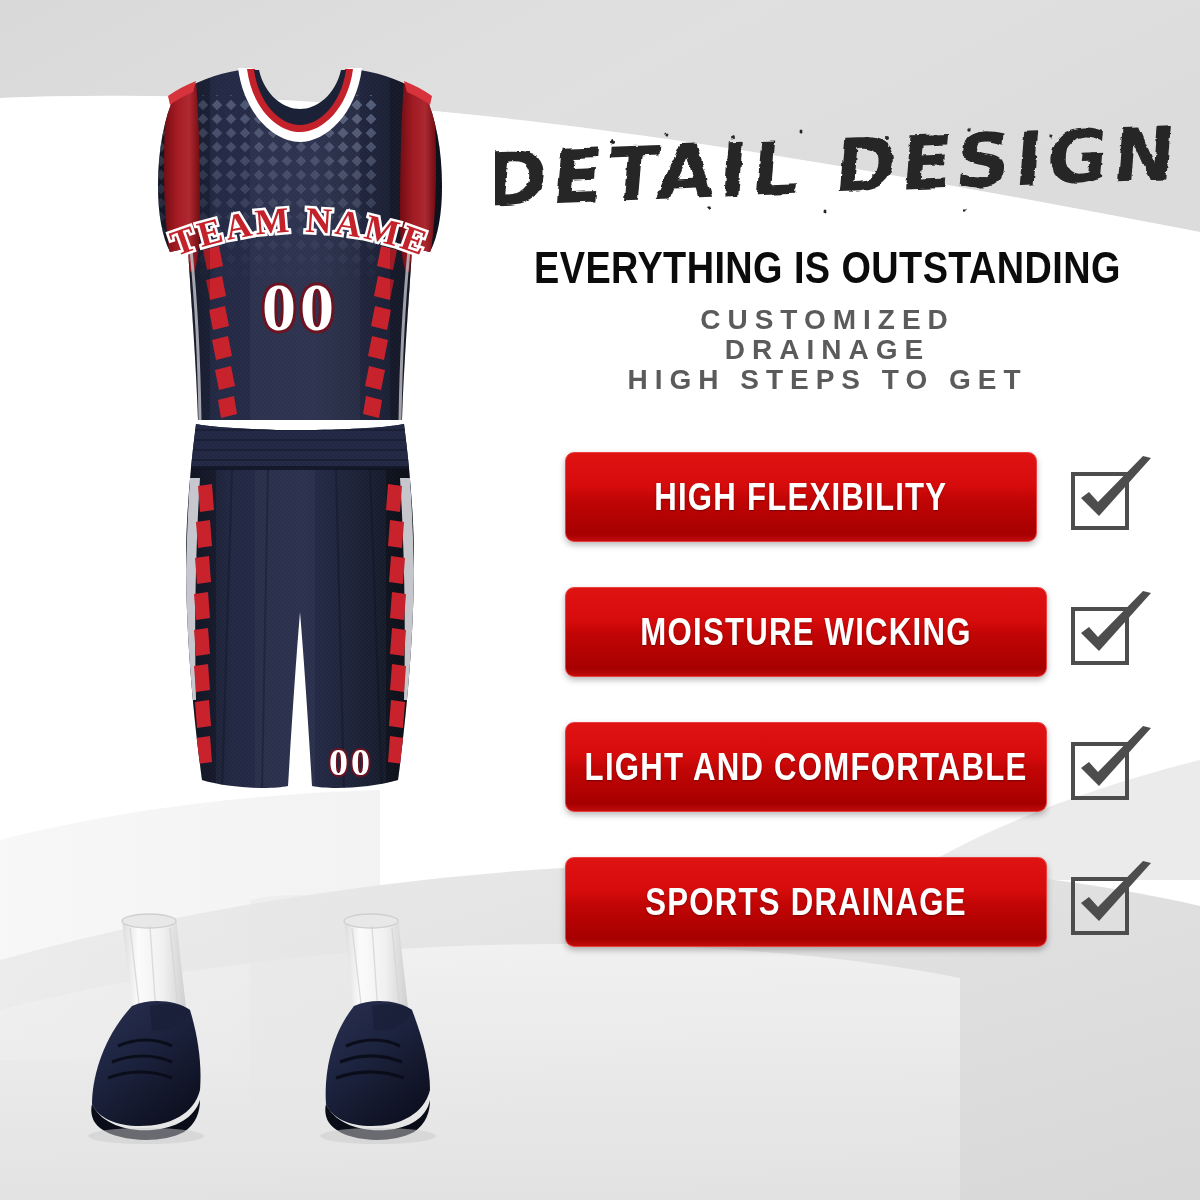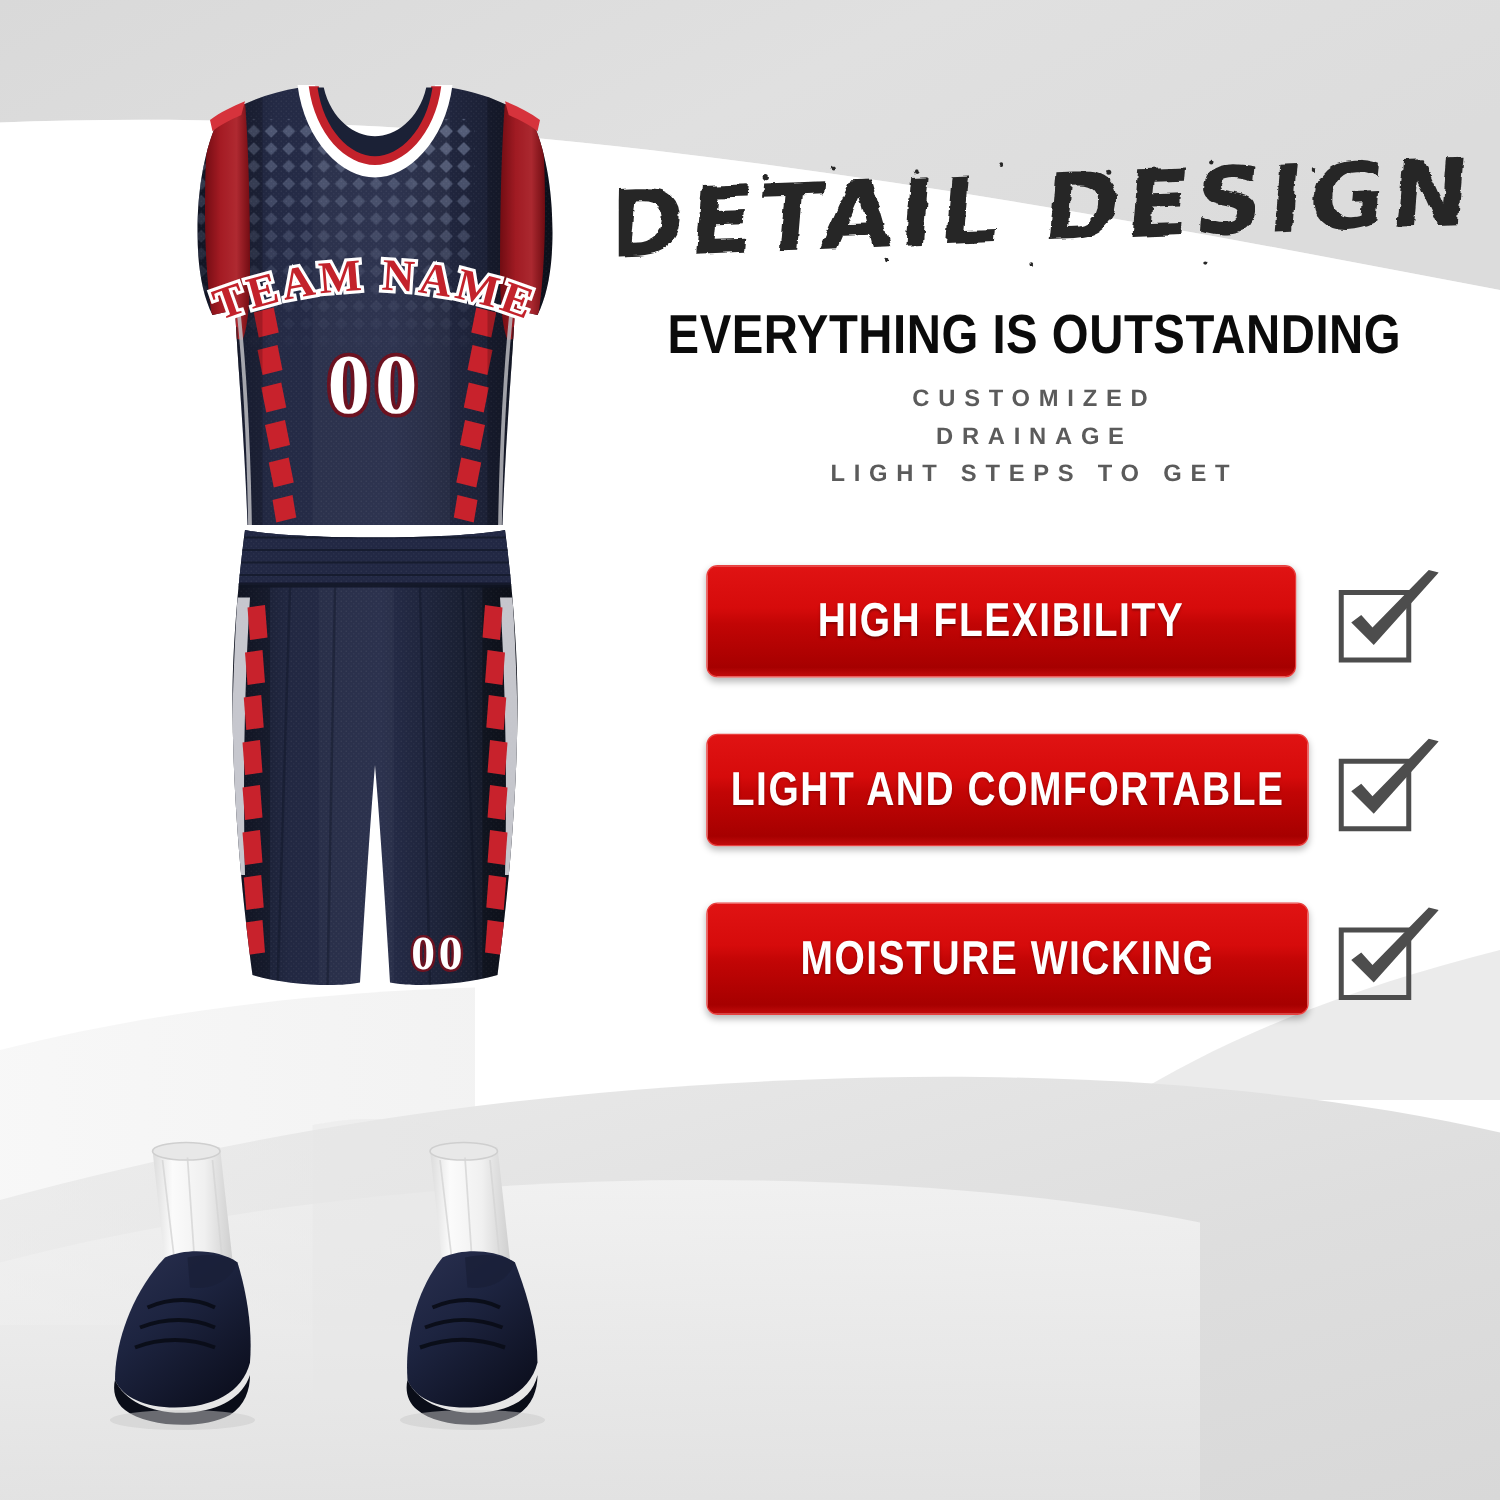--- a/index.html
+++ b/index.html
@@ -37,21 +37,21 @@
     letter-spacing:0.5px;
     color:#0b0b0b;
     transform:scaleX(0.86);
     transform-origin:center top;
     white-space:nowrap;
   }
 
   .sublines{
     position:absolute;left:0;top:305px;width:745px;text-align:center;
     color:#5b5b5b;
-    font-size:19px;
+    font-size:28px;
     font-weight:bold;
     line-height:30px;
     letter-spacing:7px;
   }
   .sublines div{white-space:nowrap;}
 
   
   #features{position:absolute;left:0;top:452px;width:745px;}
   .feature-row{
     position:relative;height:100px;margin-bottom:35px;
@@ -434,56 +434,67 @@
         <circle cx="470" cy="98" r="1.7"></circle>
       </g>
     </svg>
   </div>
 
   <div class="headline">EVERYTHING IS OUTSTANDING</div>
 
   <div class="sublines">
     <div>CUSTOMIZED</div>
     <div>DRAINAGE</div>
-    <div>LIGHT STEPS TO GET</div>
+    <div>HIGH STEPS TO GET</div>
   </div>
 
   <div id="features">
 
     <div class="feature-row">
       <div class="feature-bar bar-w1">
         <span class="fb-label">HIGH FLEXIBILITY</span>
       </div>
       <div class="check" style="left:610px">
         <svg viewBox="0 0 86 86" xmlns="http://www.w3.org/2000/svg">
           <rect x="8" y="20" width="54" height="54" fill="none" stroke="#4d4d4d" stroke-width="4"></rect>
           <path d="M16,44 L34,62 L86,4 L78,2 L33,48 L24,38 Z" fill="#4d4d4d"></path>
         </svg>
       </div>
     </div>
 
     <div class="feature-row">
       <div class="feature-bar bar-w2">
-        <span class="fb-label">LIGHT AND COMFORTABLE</span>
+        <span class="fb-label">MOISTURE WICKING</span>
       </div>
       <div class="check" style="left:610px">
         <svg viewBox="0 0 86 86" xmlns="http://www.w3.org/2000/svg">
           <rect x="8" y="20" width="54" height="54" fill="none" stroke="#4d4d4d" stroke-width="4"></rect>
           <path d="M16,44 L34,62 L86,4 L78,2 L33,48 L24,38 Z" fill="#4d4d4d"></path>
         </svg>
       </div>
     </div>
 
     <div class="feature-row">
       <div class="feature-bar bar-w2">
-        <span class="fb-label">MOISTURE WICKING</span>
+        <span class="fb-label">LIGHT AND COMFORTABLE</span>
       </div>
       <div class="check" style="left:610px">
         <svg viewBox="0 0 86 86" xmlns="http://www.w3.org/2000/svg">
           <rect x="8" y="20" width="54" height="54" fill="none" stroke="#4d4d4d" stroke-width="4"></rect>
           <path d="M16,44 L34,62 L86,4 L78,2 L33,48 L24,38 Z" fill="#4d4d4d"></path>
         </svg>
       </div>
     </div>
 
+    <div class="feature-row">
+      <div class="feature-bar bar-w2">
+        <span class="fb-label">SPORTS DRAINAGE</span>
+      </div>
+      <div class="check" style="left:610px">
+        <svg viewBox="0 0 86 86" xmlns="http://www.w3.org/2000/svg">
+          <rect x="8" y="20" width="54" height="54" fill="none" stroke="#4d4d4d" stroke-width="4"></rect>
+          <path d="M16,44 L34,62 L86,4 L78,2 L33,48 L24,38 Z" fill="#4d4d4d"></path>
+        </svg>
+      </div>
+    </div>
 
   </div>
 </div>
 
 </body></html>

